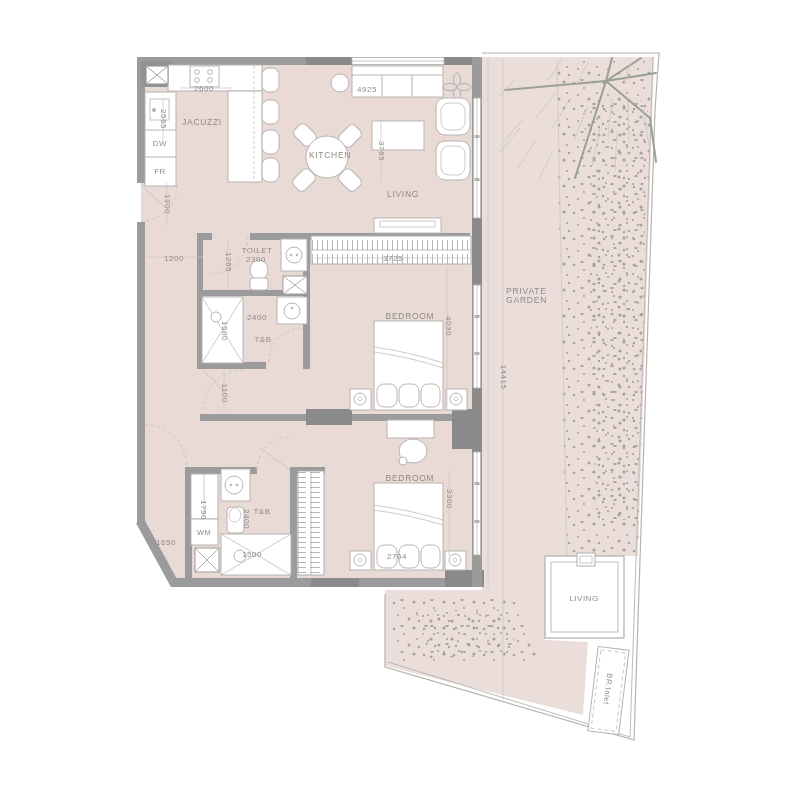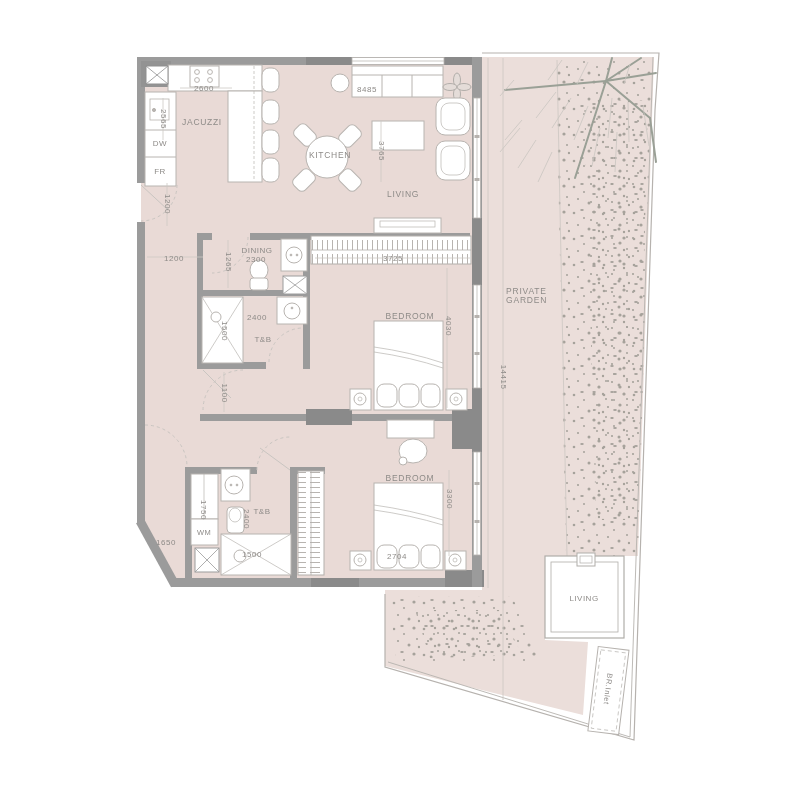--- a/index.html
+++ b/index.html
@@ -330,40 +330,40 @@
     <line x1="315" y1="258" x2="470" y2="258"></line>
     <line x1="447" y1="268" x2="447" y2="408"></line>
     <line x1="449" y1="470" x2="449" y2="556"></line>
     <line x1="224" y1="372" x2="224" y2="412"></line>
   </g>
 </svg>
 
 <div class="lbl" style="left:202px;top:122px">JACUZZI</div>
 <div class="lbl" style="left:330px;top:155px">KITCHEN</div>
 <div class="lbl" style="left:403px;top:194px">LIVING</div>
-<div class="lbl small" style="left:257px;top:250px">DINING</div>
+<div class="lbl small" style="left:257px;top:250px">TOILET</div>
 <div class="lbl small" style="left:256px;top:259px">2300</div>
 <div class="lbl small" style="left:263px;top:339px">T&amp;B</div>
 <div class="lbl" style="left:410px;top:316px">BEDROOM</div>
 <div class="lbl" style="left:410px;top:478px">BEDROOM</div>
 <div class="lbl small" style="left:262px;top:511px">T&amp;B</div>
 <div class="garden-lbl">PRIVATE GARDEN</div>
 <div class="lbl small" style="left:584px;top:598px">LIVING</div>
 <div class="lbl brinlet" style="left:608px;top:689px">BR.Inlet</div>
 
 <div class="lbl small" style="left:160px;top:143px">DW</div>
 <div class="lbl small" style="left:160px;top:171px">FR</div>
 <div class="lbl tiny" style="left:204px;top:532px">WM</div>
 
 <div class="lbl small" style="left:204px;top:88px">2600</div>
 <div class="lbl small rot" style="left:163px;top:119px">2565</div>
 <div class="lbl small rot" style="left:167px;top:204px">1200</div>
 <div class="lbl small" style="left:174px;top:258px">1200</div>
 <div class="lbl small rot" style="left:228px;top:262px">1265</div>
-<div class="lbl small" style="left:367px;top:89px">8485</div>
+<div class="lbl small" style="left:367px;top:89px">4925</div>
 <div class="lbl small rot" style="left:381px;top:151px">3765</div>
 <div class="lbl small" style="left:393px;top:258px">3725</div>
 <div class="lbl small rot" style="left:448px;top:326px">4030</div>
 <div class="lbl small" style="left:257px;top:317px">2400</div>
 <div class="lbl small rot" style="left:224px;top:331px">1500</div>
 <div class="lbl small rot" style="left:224px;top:393px">1100</div>
 <div class="lbl small rot" style="left:503px;top:377px">14415</div>
 <div class="lbl small rot" style="left:203px;top:510px">1750</div>
 <div class="lbl small" style="left:166px;top:542px">1650</div>
 <div class="lbl small rot" style="left:246px;top:519px">2400</div>

